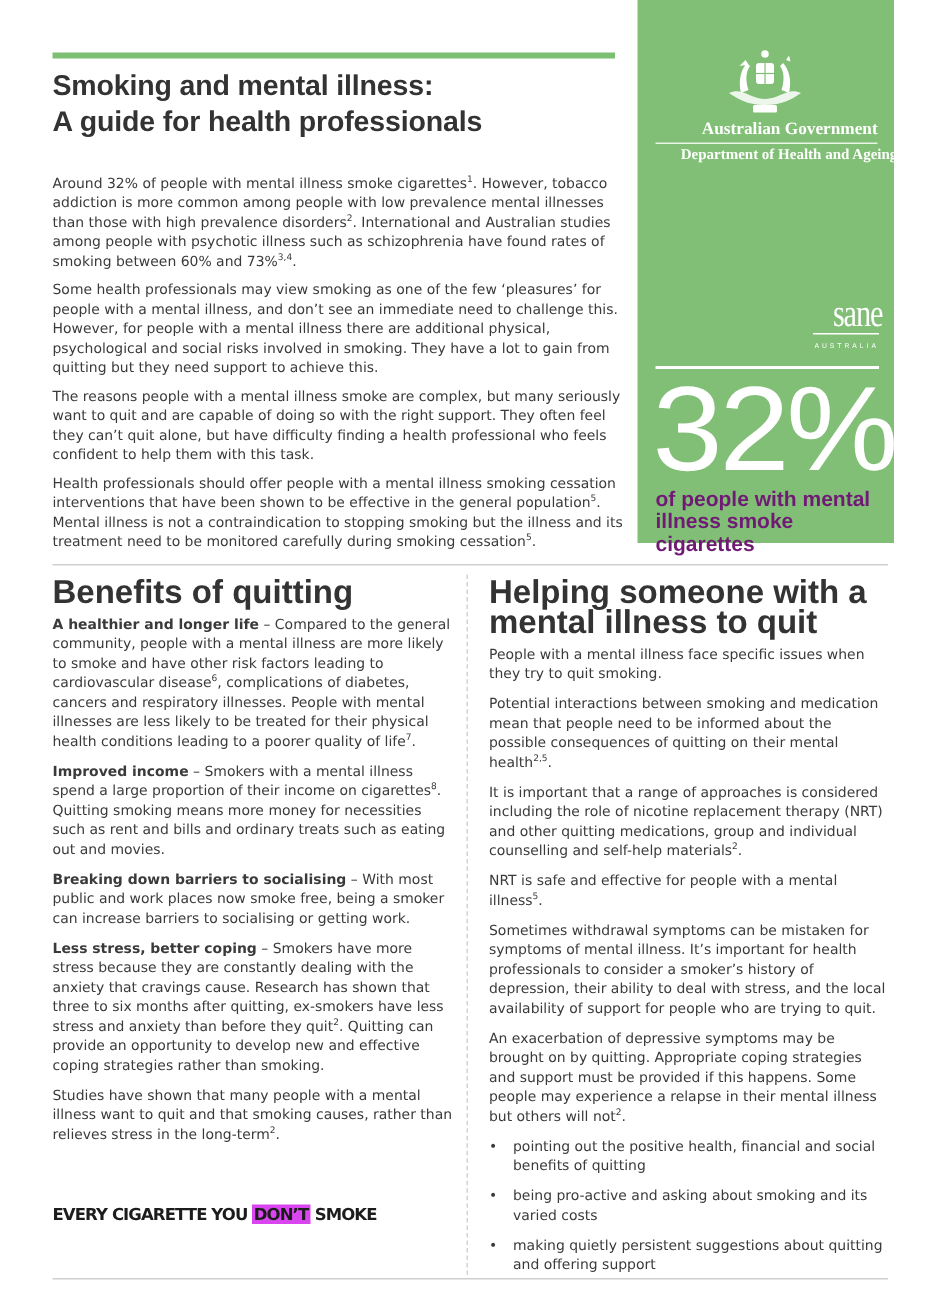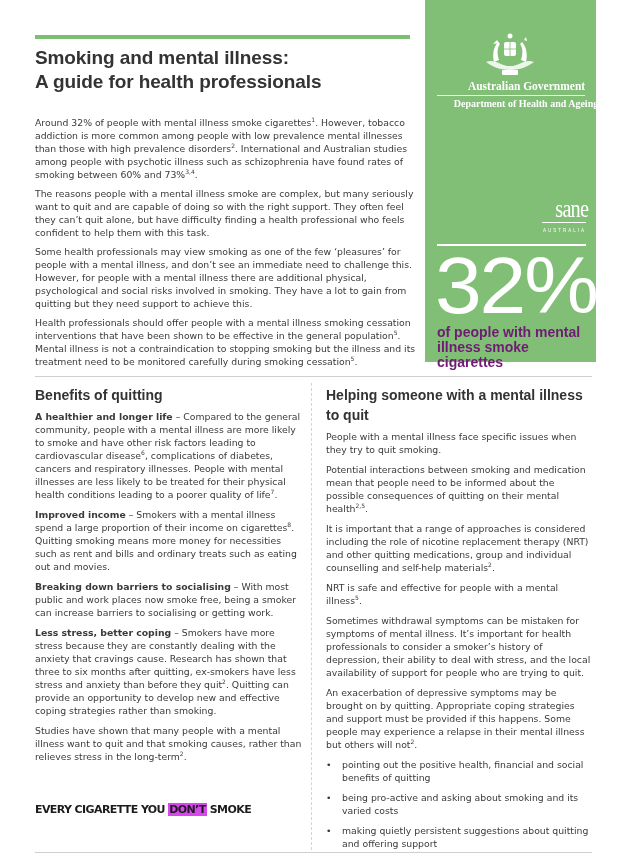--- a/index.html
+++ b/index.html
@@ -24,21 +24,21 @@
   .intro { position: absolute; left: 35px; top: 116px; width: 382px; font-size: 9.3px; line-height: 13px; color: #3a3a3a; }
   .intro p { margin-bottom: 6px; }
   sup { font-size: 6px; vertical-align: top; line-height: 8px; }
 
   .mid-rule { position: absolute; left: 35px; top: 376px; width: 557px; height: 1px; background: #cfcfcf; }
   .col-divider { position: absolute; left: 311px; top: 383px; width: 0; height: 467px; border-left: 1px dashed #d4d4d4; }
   .bottom-rule { position: absolute; left: 35px; top: 852px; width: 557px; height: 1px; background: #cfcfcf; }
 
   .left-col { position: absolute; left: 35px; top: 385px; width: 268px; font-size: 9.3px; line-height: 13px; }
   .right-col { position: absolute; left: 326px; top: 385px; width: 268px; font-size: 9.3px; line-height: 13px; }
-  .h2 { font-family: "Liberation Sans", sans-serif; font-size: 14px; line-height: 20px; color: #333; margin-bottom: 5px; }
+  .h2 { font-family: "Liberation Sans", sans-serif; font-size: 22px; line-height: 20px; color: #333; margin-bottom: 5px; }
   .left-col p, .right-col p { margin-bottom: 7px; }
   .lead { font-weight: bold; margin-top: 16px; }
 
   ul.bullets { list-style: none; }
   ul.bullets li { position: relative; padding-left: 16px; margin-bottom: 7px; }
   ul.bullets li .dot { position: absolute; left: 0; top: 0; }
 
   .slogan { position: absolute; left: 35px; top: 804px; font-family: "DejaVu Sans", sans-serif; font-weight: bold; color: #1c1c1c; }
   .slogan-l1 { font-size: 11px; line-height: 12px; letter-spacing: -0.6px; }
   .slogan-l2 { font-size: 19.5px; line-height: 20px; letter-spacing: -0.8px; }
@@ -81,22 +81,22 @@
   <div class="stat-rule"></div>
   <div class="stat-big">32%</div>
   <div class="stat-caption">
     <span>of people with mental</span><br>
     <span>illness smoke cigarettes</span>
   </div>
 </div>
 
 <div class="intro">
   <p><span>Around 32% of people with mental illness smoke cigarettes</span><sup>1</sup><span>. However, tobacco addiction is more common among people with low prevalence mental illnesses than those with high prevalence disorders</span><sup>2</sup><span>. International and Australian studies among people with psychotic illness such as schizophrenia have found rates of smoking between 60% and 73%</span><sup>3,4</sup><span>.</span></p>
+  <p>Some health professionals may view smoking as one of the few ‘pleasures’ for people with a mental illness, and don’t see an immediate need to challenge this. However, for people with a mental illness there are additional physical, psychological and social risks involved in smoking. They have a lot to gain from quitting but they need support to achieve this.</p>
   <p>The reasons people with a mental illness smoke are complex, but many seriously want to quit and are capable of doing so with the right support. They often feel they can’t quit alone, but have difficulty finding a health professional who feels confident to help them with this task.</p>
-  <p>Some health professionals may view smoking as one of the few ‘pleasures’ for people with a mental illness, and don’t see an immediate need to challenge this. However, for people with a mental illness there are additional physical, psychological and social risks involved in smoking. They have a lot to gain from quitting but they need support to achieve this.</p>
   <p><span>Health professionals should offer people with a mental illness smoking cessation interventions that have been shown to be effective in the general population</span><sup>5</sup><span>. Mental illness is not a contraindication to stopping smoking but the illness and its treatment need to be monitored carefully during smoking cessation</span><sup>5</sup><span>.</span></p>
 </div>
 
 <div class="mid-rule"></div>
 <div class="col-divider"></div>
 
 <div class="left-col">
   <h2 class="h2">Benefits of quitting</h2>
   <p><span class="lead">A healthier and longer life</span><span> – Compared to the general community, people with a mental illness are more likely to smoke and have other risk factors leading to cardiovascular disease</span><sup>6</sup><span>, complications of diabetes, cancers and respiratory illnesses. People with mental illnesses are less likely to be treated for their physical health conditions leading to a poorer quality of life</span><sup>7</sup><span>.</span></p>
   <p><span class="lead">Improved income</span><span> – Smokers with a mental illness spend a large proportion of their income on cigarettes</span><sup>8</sup><span>. Quitting smoking means more money for necessities such as rent and bills and ordinary treats such as eating out and movies.</span></p>

